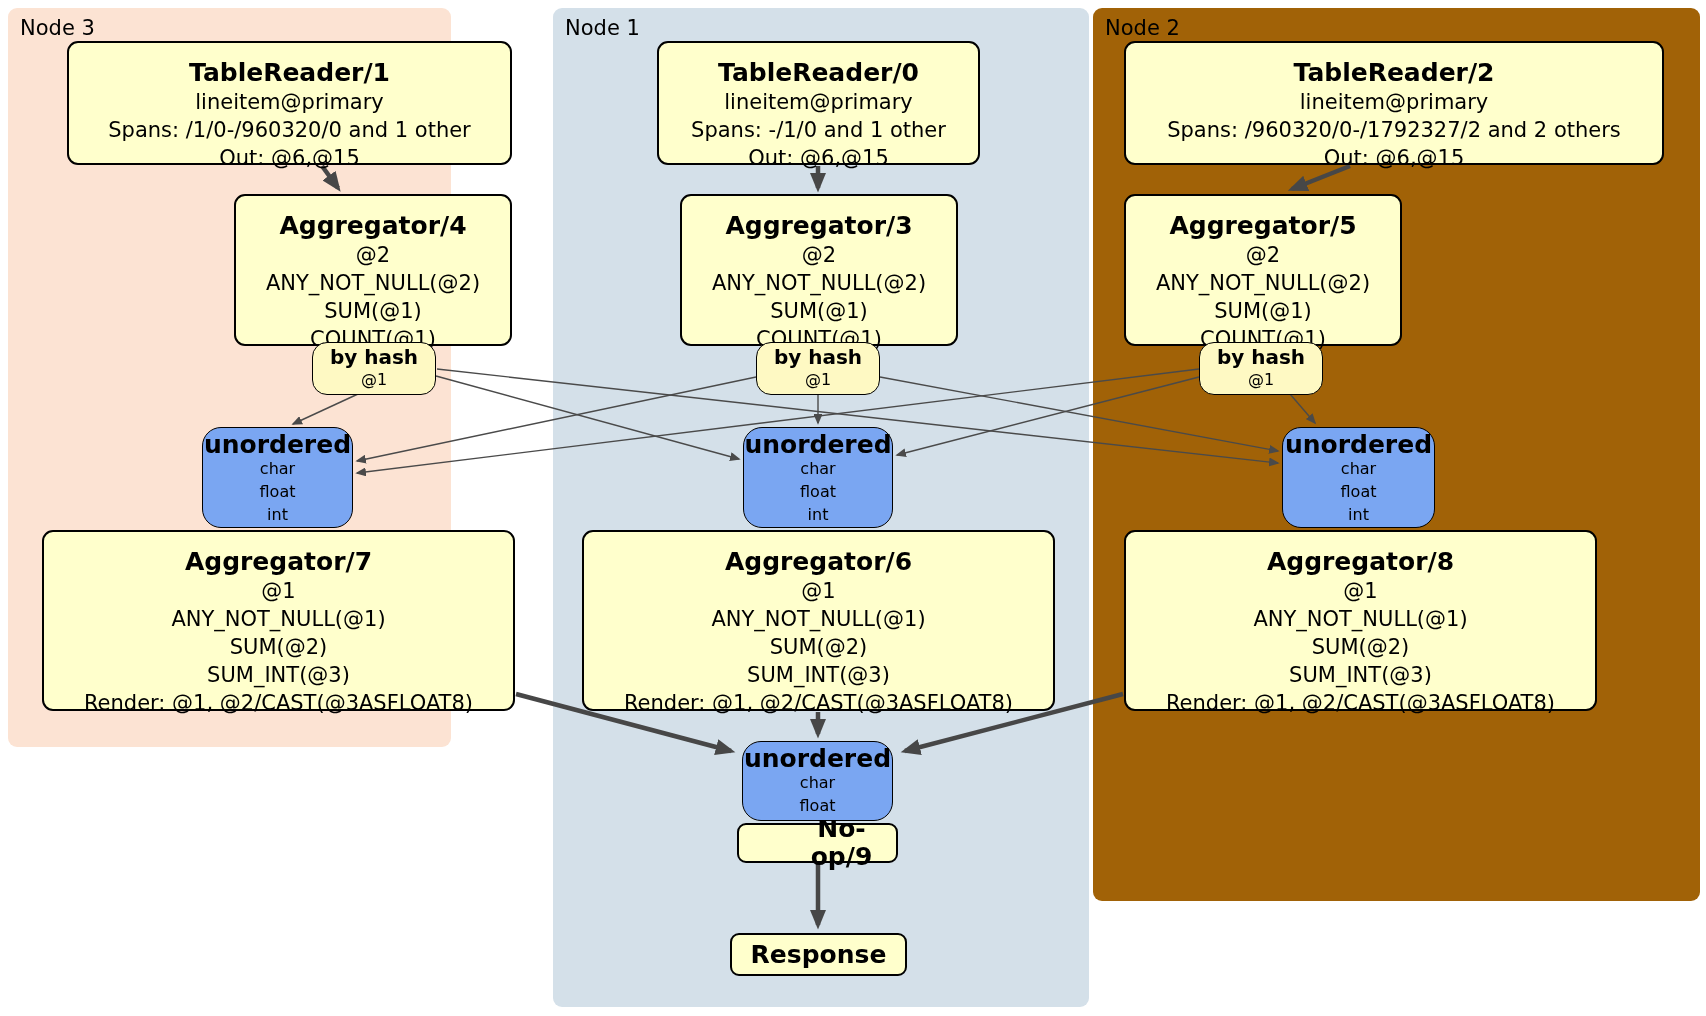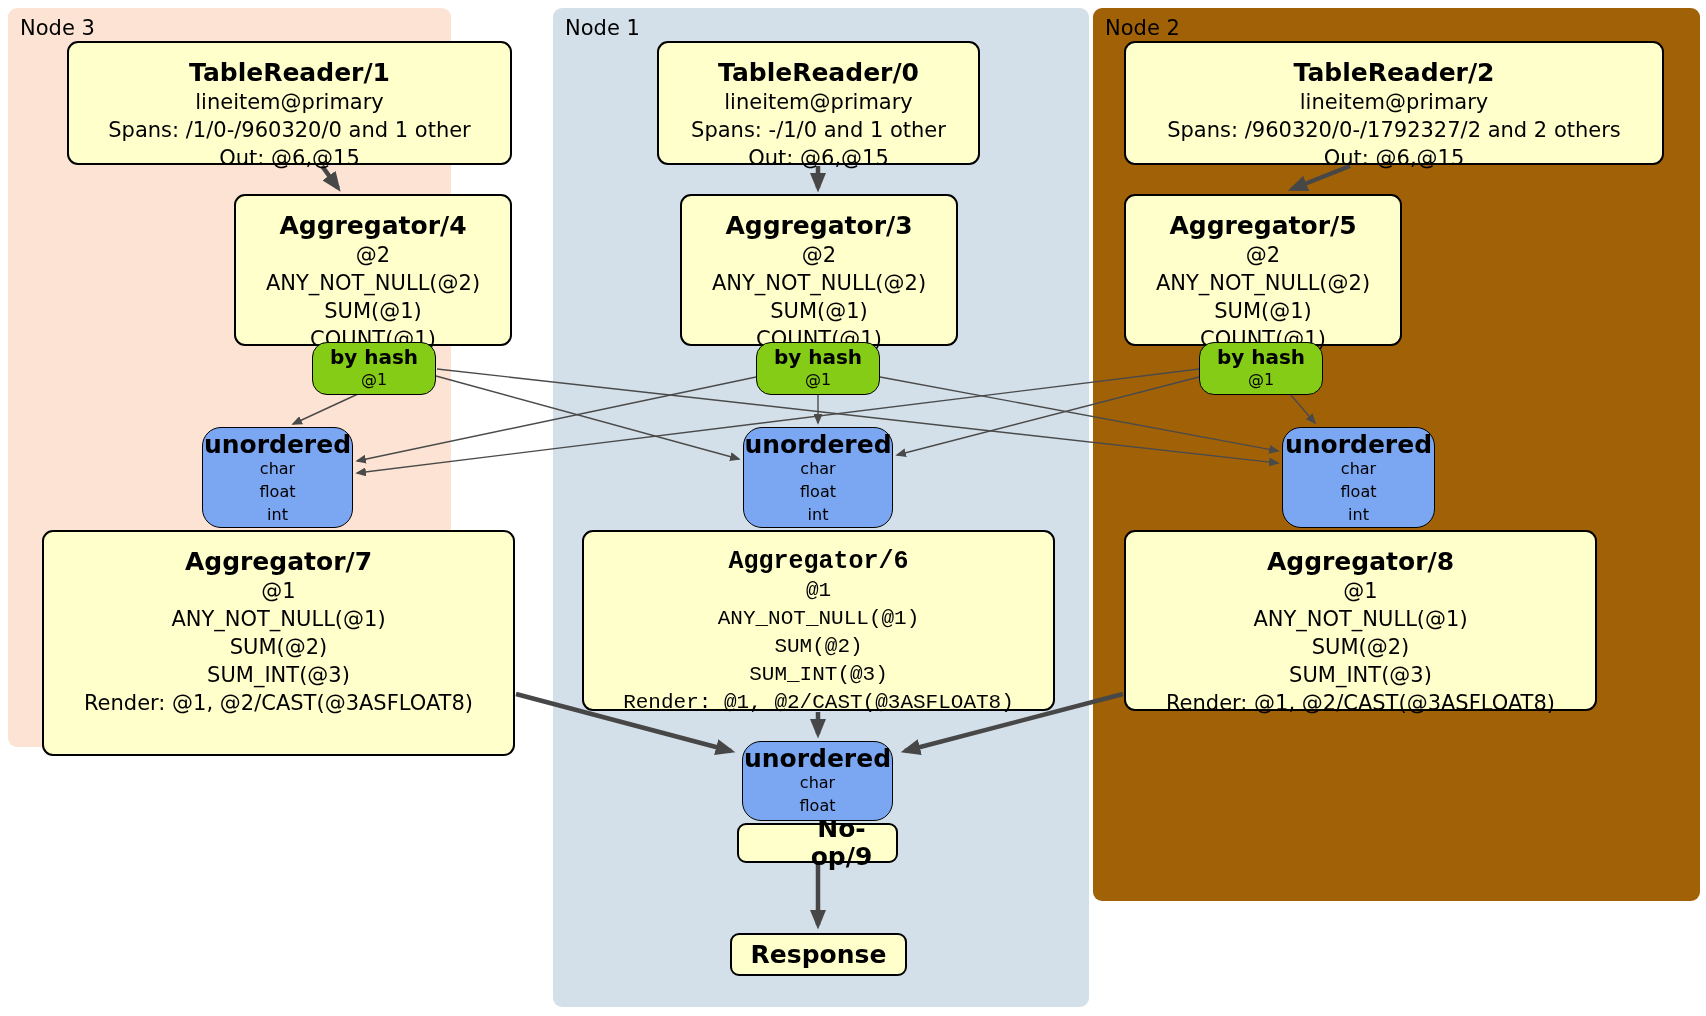--- a/index.html
+++ b/index.html
@@ -10,21 +10,21 @@
   .band{position:absolute;border-radius:9px;z-index:0;}
   .band-label{position:absolute;top:8px;left:12px;font-size:21px;color:#000;}
   #edges{position:absolute;left:0;top:0;z-index:1;}
   .pbox{
     position:absolute;z-index:2;background:#ffffcc;border:2px solid #000;
     border-radius:11px;text-align:center;box-sizing:border-box;padding-top:15px;
   }
   .pbox .ptitle{font-size:25px;font-weight:bold;line-height:30px;}
   .pbox .pline{font-size:21px;line-height:28px;}
   .router{
-    position:absolute;z-index:3;background:#84cc16;border:1.6px solid #000;
+    position:absolute;z-index:3;background:#fef9c3;border:1.6px solid #000;
     border-radius:15px;text-align:center;box-sizing:border-box;padding-top:3px;
   }
   .router .rtitle{font-size:20px;font-weight:bold;line-height:23px;}
   .router .rkey{font-size:16px;line-height:21px;}
   .sync{
     position:absolute;z-index:3;background:#7aa6f2;border:1.6px solid #000;
     border-radius:19px;text-align:center;box-sizing:border-box;padding-top:4px;
   }
   .sync .stitle{font-size:25px;font-weight:bold;line-height:25px;}
   .sync .sline{font-size:16px;line-height:23px;}
@@ -91,21 +91,21 @@
   <div class="router" style="left:312px;top:342px;width:124px;height:53px;">
     <div class="rtitle">by hash</div>
     <div class="rkey">@1</div>
   </div>
   <div class="sync" style="left:202px;top:427px;width:151px;height:101px;">
     <div class="stitle">unordered</div>
     <div class="sline">char</div>
     <div class="sline">float</div>
     <div class="sline">int</div>
   </div>
-  <div class="pbox" style="left:42px;top:530px;width:473px;height:226px;">
+  <div class="pbox" style="left:42px;top:530px;width:473px;height:181px;">
     <div class="ptitle">Aggregator/7</div>
     <div class="pline">@1</div>
     <div class="pline">ANY_NOT_NULL(@1)</div>
     <div class="pline">SUM(@2)</div>
     <div class="pline">SUM_INT(@3)</div>
     <div class="pline">Render: @1, @2/CAST(@3ASFLOAT8)</div>
   </div>
 
   <div class="pbox" style="left:657px;top:41px;width:323px;height:124px;">
     <div class="ptitle">TableReader/0</div>
@@ -123,21 +123,21 @@
   <div class="router" style="left:756px;top:342px;width:124px;height:53px;">
     <div class="rtitle">by hash</div>
     <div class="rkey">@1</div>
   </div>
   <div class="sync" style="left:743px;top:427px;width:150px;height:101px;">
     <div class="stitle">unordered</div>
     <div class="sline">char</div>
     <div class="sline">float</div>
     <div class="sline">int</div>
   </div>
-  <div class="pbox" style="left:582px;top:530px;width:473px;height:181px;font-family:Liberation Mono, monospace;">
+  <div class="pbox" style="left:582px;top:530px;width:473px;height:181px;">
     <div class="ptitle">Aggregator/6</div>
     <div class="pline">@1</div>
     <div class="pline">ANY_NOT_NULL(@1)</div>
     <div class="pline">SUM(@2)</div>
     <div class="pline">SUM_INT(@3)</div>
     <div class="pline">Render: @1, @2/CAST(@3ASFLOAT8)</div>
   </div>
 
   <div class="pbox" style="left:1124px;top:41px;width:540px;height:124px;">
     <div class="ptitle">TableReader/2</div>

